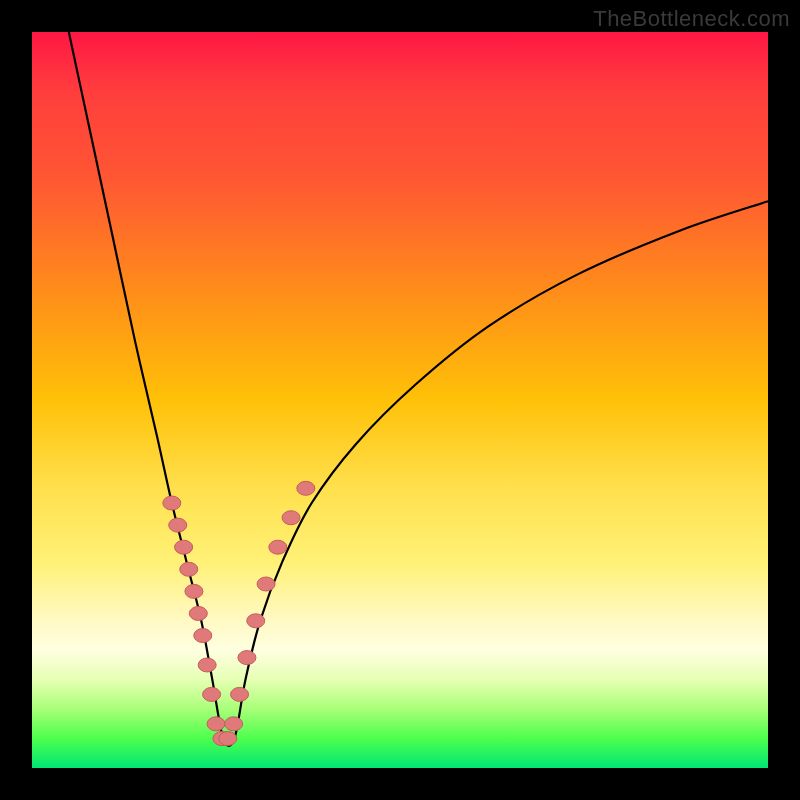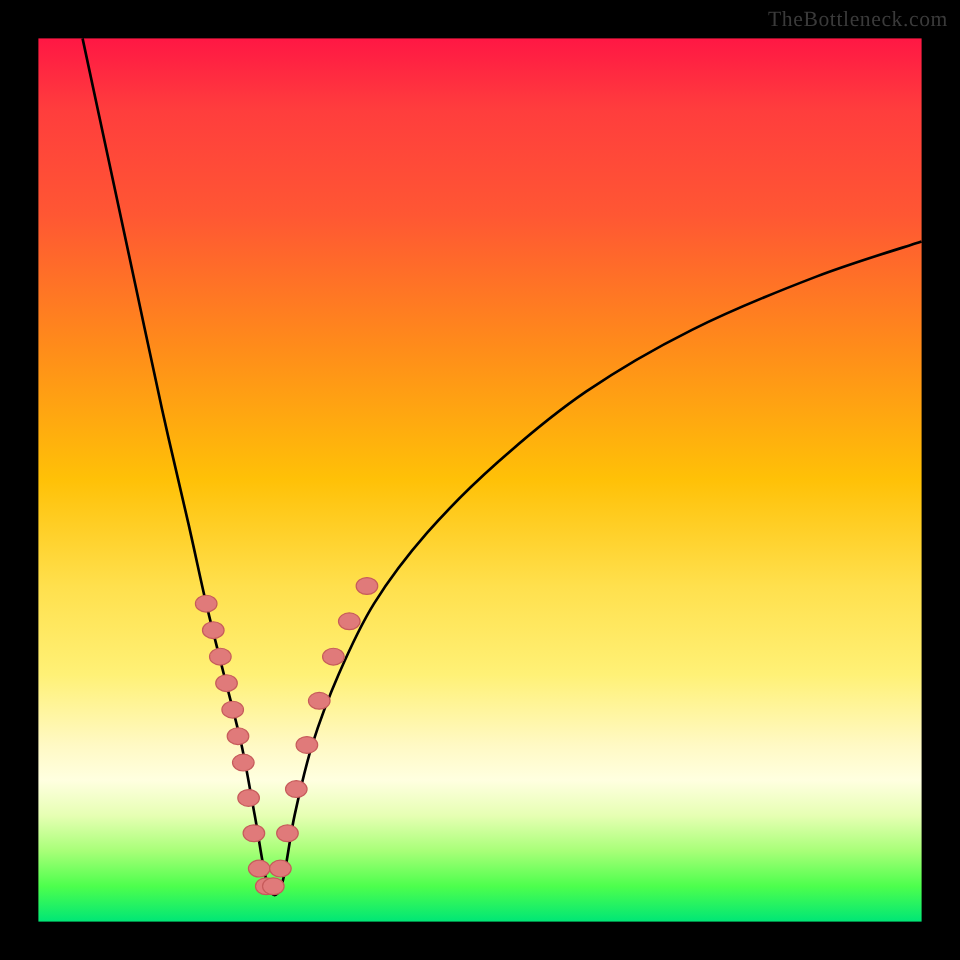--- a/index.html
+++ b/index.html
@@ -38,24 +38,24 @@
       #a8ff78 92%,
       #4dff4d 96%,
       #00e676 100%
     );
   }
   .watermark {
     position: absolute;
     top: 6px;
     right: 10px;
     color: #3a3a3a;
-    font-size: 18px;
+    font-size: 22px;
     font-weight: 500;
     letter-spacing: 0.5px;
-    font-family: Liberation Serif, serif;
+    font-family: Liberation Sans, sans-serif;
   }
   svg.curve {
     position: absolute;
     inset: 0;
     width: 736px;
     height: 736px;
     overflow: visible;
   }
 </style>
 </head>

